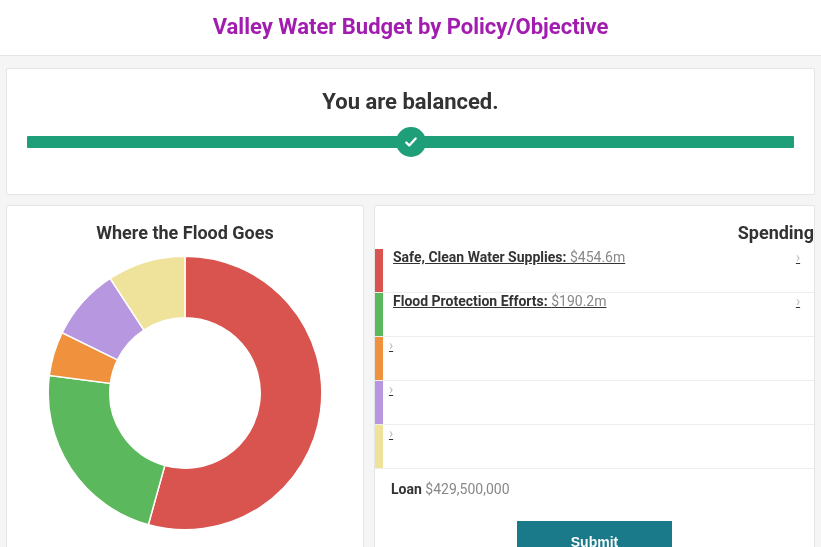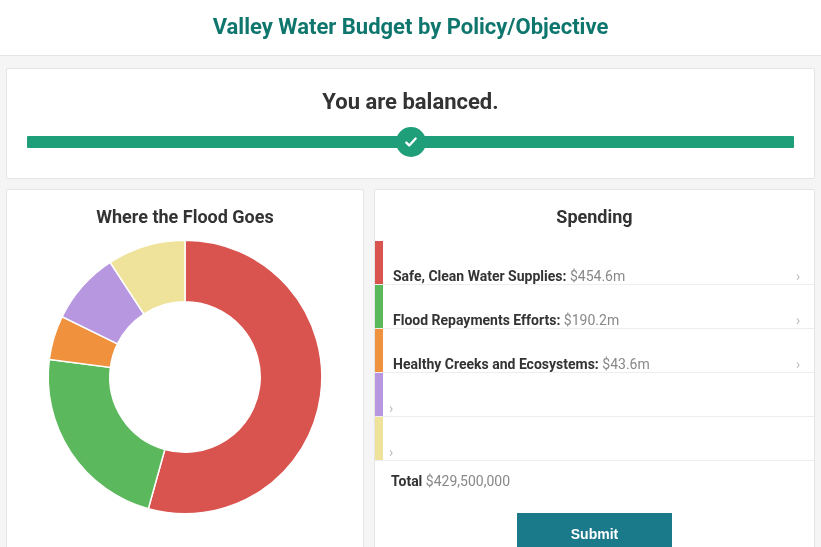--- a/index.html
+++ b/index.html
@@ -13,28 +13,28 @@
   }
   .topbar {
     background: #fff;
     text-align: center;
     padding: 14px 0 16px 0;
     border-bottom: 1px solid #e5e5e5;
   }
   .topbar h1 {
     font-size: 22px;
     font-weight: 700;
-    color: #0f766e;
+    color: #a21caf;
   }
   .status-card {
     background: #fff;
     margin: 12px 6px 10px 6px;
     border: 1px solid #e5e5e5;
     border-radius: 2px;
-    padding: 20px 20px 30px 20px;
+    padding: 20px 20px 46px 20px;
     text-align: center;
     position: relative;
   }
   .status-card h2 {
     font-size: 22px;
     font-weight: 700;
     margin-bottom: 22px;
     color: #333;
   }
   .status-bar-wrap {
@@ -75,30 +75,31 @@
   }
   .left h3, .right h3 {
     font-size: 18px;
     font-weight: 700;
     color: #333;
   }
   .right {
     flex: 1;
     padding: 16px 0 10px 0;
   }
-  .right h3 { text-align: center; margin-bottom: 14px; }
+  .right h3 { text-align: right; margin-bottom: 6px; }
   .donut-wrap { margin-top: 6px; }
   .donut { width: 288px; height: 288px; display: block; margin: 0 auto; }
 
   .item {
     display: flex;
-    align-items: flex-end;
+    align-items: flex-start;
     border-bottom: 1px solid #eee;
     height: 44px;
     cursor: pointer;
+    text-decoration: underline;
   }
   .swatch {
     width: 8px; align-self: stretch;
   }
   .item-text {
     flex: 1;
     padding: 0 10px;
     font-size: 14px;
     white-space: nowrap;
     overflow: hidden;
@@ -171,38 +172,37 @@
   <div class="card right">
     <h3>Spending</h3>
     <div id="spend-list">
         <div class="item">
           <div class="swatch" style="background: rgb(217, 83, 79);"></div>
           <div class="item-text"><b>Safe, Clean Water Supplies: </b><span class="amt">$454.6m</span></div>
           <div class="chev">›</div>
         </div>
         <div class="item">
           <div class="swatch" style="background: rgb(92, 184, 92);"></div>
-          <div class="item-text"><b>Flood Repayments Efforts: </b><span class="amt">$190.2m</span></div>
+          <div class="item-text"><b>Flood Protection Efforts: </b><span class="amt">$190.2m</span></div>
           <div class="chev">›</div>
         </div>
         <div class="item">
           <div class="swatch" style="background: rgb(240, 145, 62);"></div>
-          <div class="item-text"><b>Healthy Creeks and Ecosystems: </b><span class="amt">$43.6m</span></div>
           <div class="chev">›</div>
         </div>
         <div class="item">
           <div class="swatch" style="background: rgb(182, 151, 224);"></div>
           <div class="chev">›</div>
         </div>
         <div class="item">
           <div class="swatch" style="background: rgb(239, 226, 154);"></div>
           <div class="chev">›</div>
         </div>
       </div>
     <div class="total-row">
-      <b>Total</b>
+      <b>Loan</b>
       <span class="tval"> <span>$429,500,000</span></span>
     </div>
     <div class="submit-wrap">
       <button class="submit">Submit</button>
     </div>
   </div>
 </div>
 
 </body></html>

